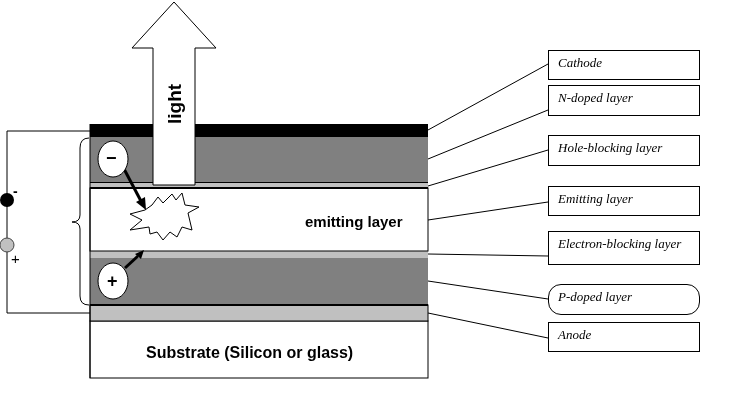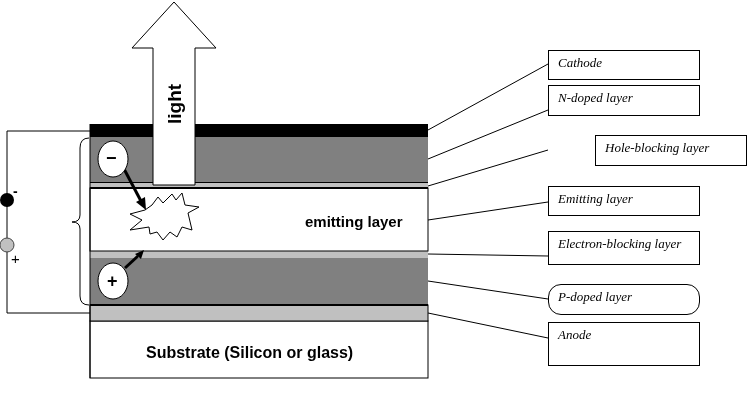--- a/index.html
+++ b/index.html
@@ -59,17 +59,17 @@
   <text class="layer-text" font-size="15" x="305" y="227" fill="#000">emitting layer</text>
   <text class="layer-text" font-size="16" x="146" y="358" fill="#000">Substrate (Silicon or glass)</text>
   <text class="layer-text" font-size="18" x="106" y="164" fill="#000">−</text>
   <text class="layer-text" font-size="18" x="107" y="287" fill="#000">+</text>
   <text font-size="14" font-weight="bold" x="13" y="196" fill="#000">-</text>
   <text font-size="15" x="11" y="264" fill="#000">+</text>
 </svg>
 
 <div class="lbl-box" style="top:50px;height:30px;"><span>Cathode</span></div>
 <div class="lbl-box" style="top:85px;height:31px;"><span>N-doped layer</span></div>
-<div class="lbl-box" style="top:135px;height:31px;margin-left:47px;"><span>Hole-blocking layer</span></div>
+<div class="lbl-box" style="top:135px;height:31px;"><span>Hole-blocking layer</span></div>
 <div class="lbl-box" style="top:186px;height:30px;"><span>Emitting layer</span></div>
 <div class="lbl-box" style="top:231px;height:34px;"><span>Electron-blocking layer</span></div>
 <div class="lbl-box" style="top:284px;height:31px;border-radius:13px;"><span>P-doped layer</span></div>
-<div class="lbl-box" style="top:322px;height:44px;"><span>Anode</span></div>
+<div class="lbl-box" style="top:322px;height:30px;"><span>Anode</span></div>
 
 </body></html>

